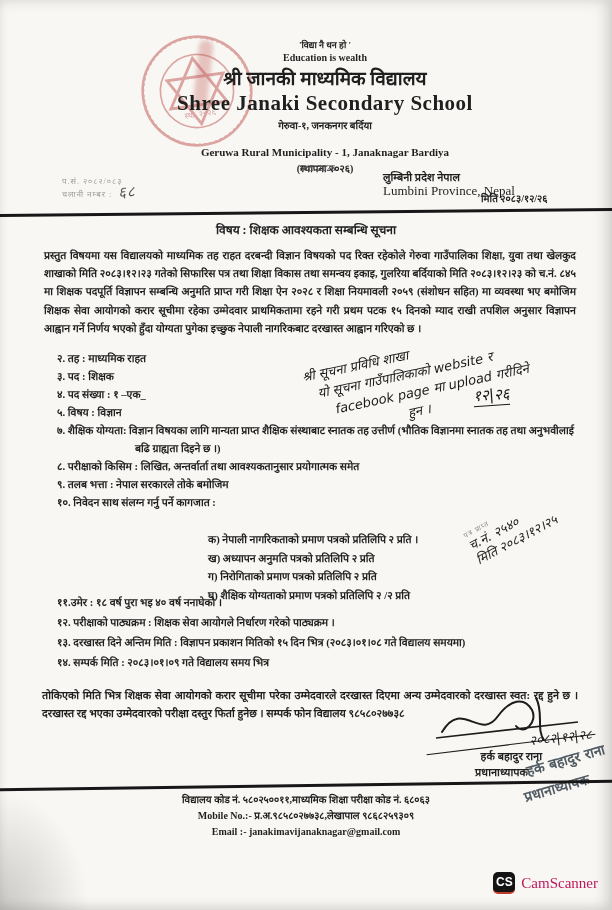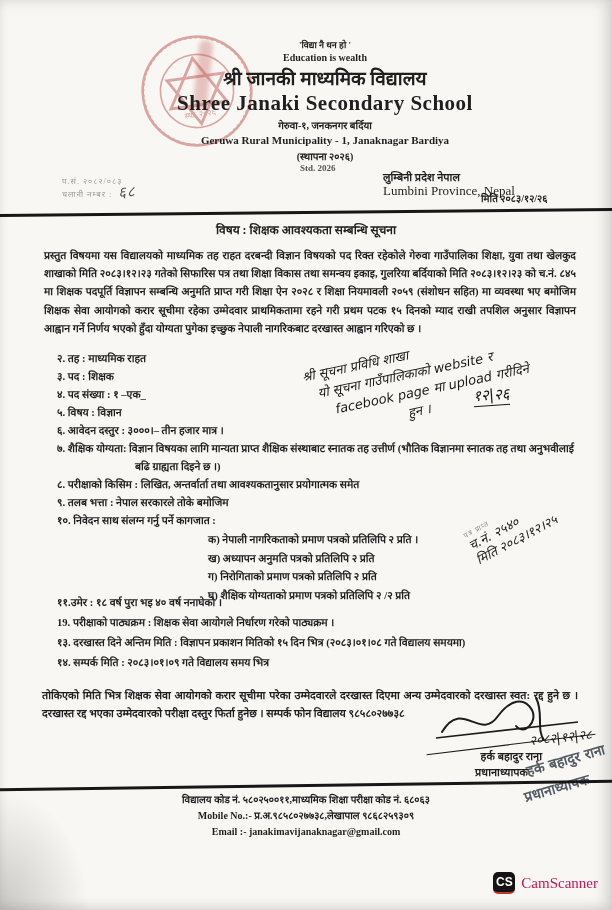--- a/index.html
+++ b/index.html
@@ -13,21 +13,21 @@
   
   .seal{position:absolute;left:138px;top:32px;width:118px;height:118px;opacity:.55;transform:rotate(-8deg);}
   .seal-smudge{position:absolute;left:196px;top:40px;width:14px;height:70px;background:#c4625f;
         opacity:.35;filter:blur(2px);transform:rotate(6deg);border-radius:6px;}
   .head-center{position:absolute;left:160px;top:38px;width:330px;text-align:center;}
   .motto-np{font-size:9px;font-weight:700;}
   .motto-en{font-size:10px;font-weight:700;margin-top:1px;}
   .school-np{font-size:19px;font-weight:700;margin-top:2px;}
   .school-en{font-size:21px;font-weight:700;letter-spacing:.5px;}
   .addr-np{font-size:10px;margin-top:2px;}
-  .addr-en{font-size:11px;font-weight:700;margin-top:2px;}
+  .addr-en{font-size:11px;font-weight:700;margin-top:14px;}
   .estd-np{font-size:10px;margin-top:3px;}
   .estd-en{position:absolute;left:300px;top:163px;font-size:9px;color:#555;font-weight:700;}
   .province{position:absolute;left:383px;top:157px;text-align:left;line-height:13px;margin-top:14px;}
   .province .l1{font-size:11px;font-weight:700;}
   .province .l2{font-size:13px;font-weight:400;}
   .ref-left{position:absolute;left:62px;top:176px;color:#9b9b98;font-size:8px;line-height:11px;letter-spacing:1px;}
   .chalani-hand{display:inline-block;margin-left:6px;color:#555;font-size:15px;font-style:italic;transform:rotate(-5deg);}
   .ref-date{position:absolute;left:481px;top:191px;font-size:10px;font-weight:600;}
   .rule1{position:absolute;left:-4px;right:-4px;top:211px;height:3px;background:#171717;transform:rotate(-0.55deg);}
   
@@ -115,37 +115,36 @@
 
   <div class="subject ink np">विषय : शिक्षक आवश्यकता सम्बन्धि सूचना</div>
 
   <div class="para ink">प्रस्तुत विषयमा यस विद्यालयको माध्यमिक तह राहत दरबन्दी विज्ञान विषयको पद रिक्त रहेकोले गेरुवा गाउँपालिका शिक्षा, युवा तथा खेलकुद शाखाको मिति २०८३।१२।२३ गतेको सिफारिस पत्र तथा शिक्षा विकास तथा समन्वय इकाइ, गुलरिया बर्दियाको मिति २०८३।१२।२३ को च.नं. ८४५ मा शिक्षक पदपूर्ति विज्ञापन सम्बन्धि अनुमति प्राप्त गरी शिक्षा ऐन २०२८ र शिक्षा नियमावली २०५९ (संशोधन सहित) मा व्यवस्था भए बमोजिम शिक्षक सेवा आयोगको करार सूचीमा रहेका उम्मेदवार प्राथमिकतामा रहने गरी प्रथम पटक १५ दिनको म्याद राखी तपशिल अनुसार विज्ञापन आह्वान गर्ने निर्णय भएको हुँदा योग्यता पुगेका इच्छुक नेपाली नागरिकबाट दरखास्त आह्वान गरिएको छ ।</div>
 
   <div class="list-a ink">
     <div class="item">२. तह : माध्यमिक राहत</div>
     <div class="item">३. पद : शिक्षक</div>
     <div class="item">४. पद संख्या : १  –एक_</div>
     <div class="item">५. विषय :  विज्ञान</div>
-    <div class="item">६. आवेदन दस्तुर : ३०००।–  तीन हजार मात्र ।</div>
     <div class="item hang">७. शैक्षिक योग्यता:  विज्ञान विषयका लागि मान्यता प्राप्त शैक्षिक संस्थाबाट स्नातक तह उत्तीर्ण (भौतिक विज्ञानमा स्नातक तह तथा अनुभवीलाई बढि ग्राह्यता दिइने छ ।)</div>
     <div class="item">८. परीक्षाको किसिम : लिखित, अन्तर्वार्ता तथा आवश्यकतानुसार प्रयोगात्मक समेत</div>
     <div class="item">९. तलब भत्ता : नेपाल सरकारले तोके बमोजिम</div>
     <div class="item">१०. निवेदन साथ संलग्न गर्नु पर्ने  कागजात :</div>
   </div>
 
   <div class="sub-list ink">
     <div class="item">क) नेपाली नागरिकताको प्रमाण पत्रको प्रतिलिपि  २ प्रति ।</div>
     <div class="item">ख)  अध्यापन अनुमति पत्रको प्रतिलिपि    २ प्रति</div>
     <div class="item">ग)  निरोगिताको प्रमाण पत्रको प्रतिलिपि  २ प्रति</div>
     <div class="item">घ)  शैक्षिक योग्यताको प्रमाण पत्रको प्रतिलिपि  २ /२ प्रति</div>
   </div>
 
   <div class="list-b ink">
     <div class="item">११.उमेर : १८ वर्ष पुरा भइ ४० वर्ष  ननाघेको ।</div>
-    <div class="item">19. परीक्षाको पाठ्यक्रम : शिक्षक सेवा आयोगले निर्धारण गरेको पाठ्यक्रम ।</div>
+    <div class="item">१२. परीक्षाको पाठ्यक्रम : शिक्षक सेवा आयोगले निर्धारण गरेको पाठ्यक्रम ।</div>
     <div class="item">१३. दरखास्त दिने अन्तिम मिति :  विज्ञापन प्रकाशन मितिको १५ दिन भित्र (२०८३।०१।०८ गते विद्यालय समयमा)</div>
     <div class="item">१४. सम्पर्क मिति : २०८३।०१।०९ गते विद्यालय समय भित्र</div>
   </div>
 
   <div class="handnote">
     <div>श्री सूचना प्रविधि शाखा</div>
     <div class="l2">यो सूचना गाउँपालिकाको website र</div>
     <div class="l3">facebook page मा upload गरीदिने</div>
     <div>
       <span class="l4">हुन ।</span>

